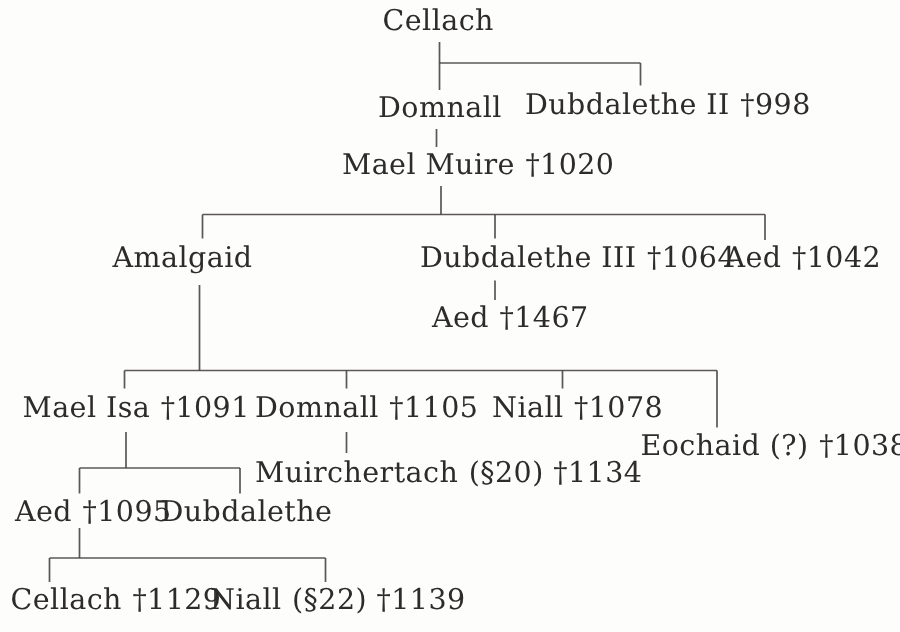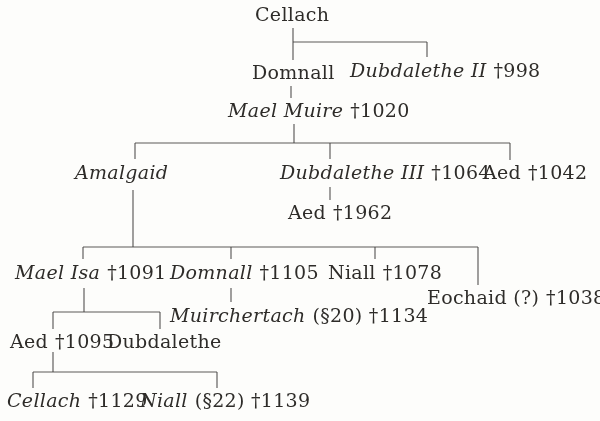--- a/index.html
+++ b/index.html
@@ -31,21 +31,21 @@
     position:absolute;
     display:flex;
     gap:7px;
     white-space:nowrap;
     font-size:19px;
     line-height:1.1;
     letter-spacing:.3px;
     color:var(--ink);
     font-variant-numeric:oldstyle-nums;
   }
-  .node .nm.it{font-style:italic;}
+  .node .nm.it{}
   .node .sfx:empty{display:none;}
 </style>
 </head>
 <body>
 
 <div class="tree">
 
   <svg class="connectors" viewBox="0 0 600 421" xmlns="http://www.w3.org/2000/svg">
 
     <line x1="293" y1="28" x2="293" y2="60"></line>
@@ -111,21 +111,21 @@
     <span class="sfx">†1064</span>
   </div>
 
   <div class="node" style="left:483px;top:162px">
     <span class="nm">Aed</span>
     <span class="sfx">†1042</span>
   </div>
 
   <div class="node" style="left:288px;top:202px">
     <span class="nm">Aed</span>
-    <span class="sfx">†1962</span>
+    <span class="sfx">†1467</span>
   </div>
 
   <div class="node" style="left:15px;top:262px">
     <span class="nm it">Mael Isa</span>
     <span class="sfx">†1091</span>
   </div>
 
   <div class="node" style="left:170px;top:262px">
     <span class="nm it">Domnall</span>
     <span class="sfx">†1105</span>

